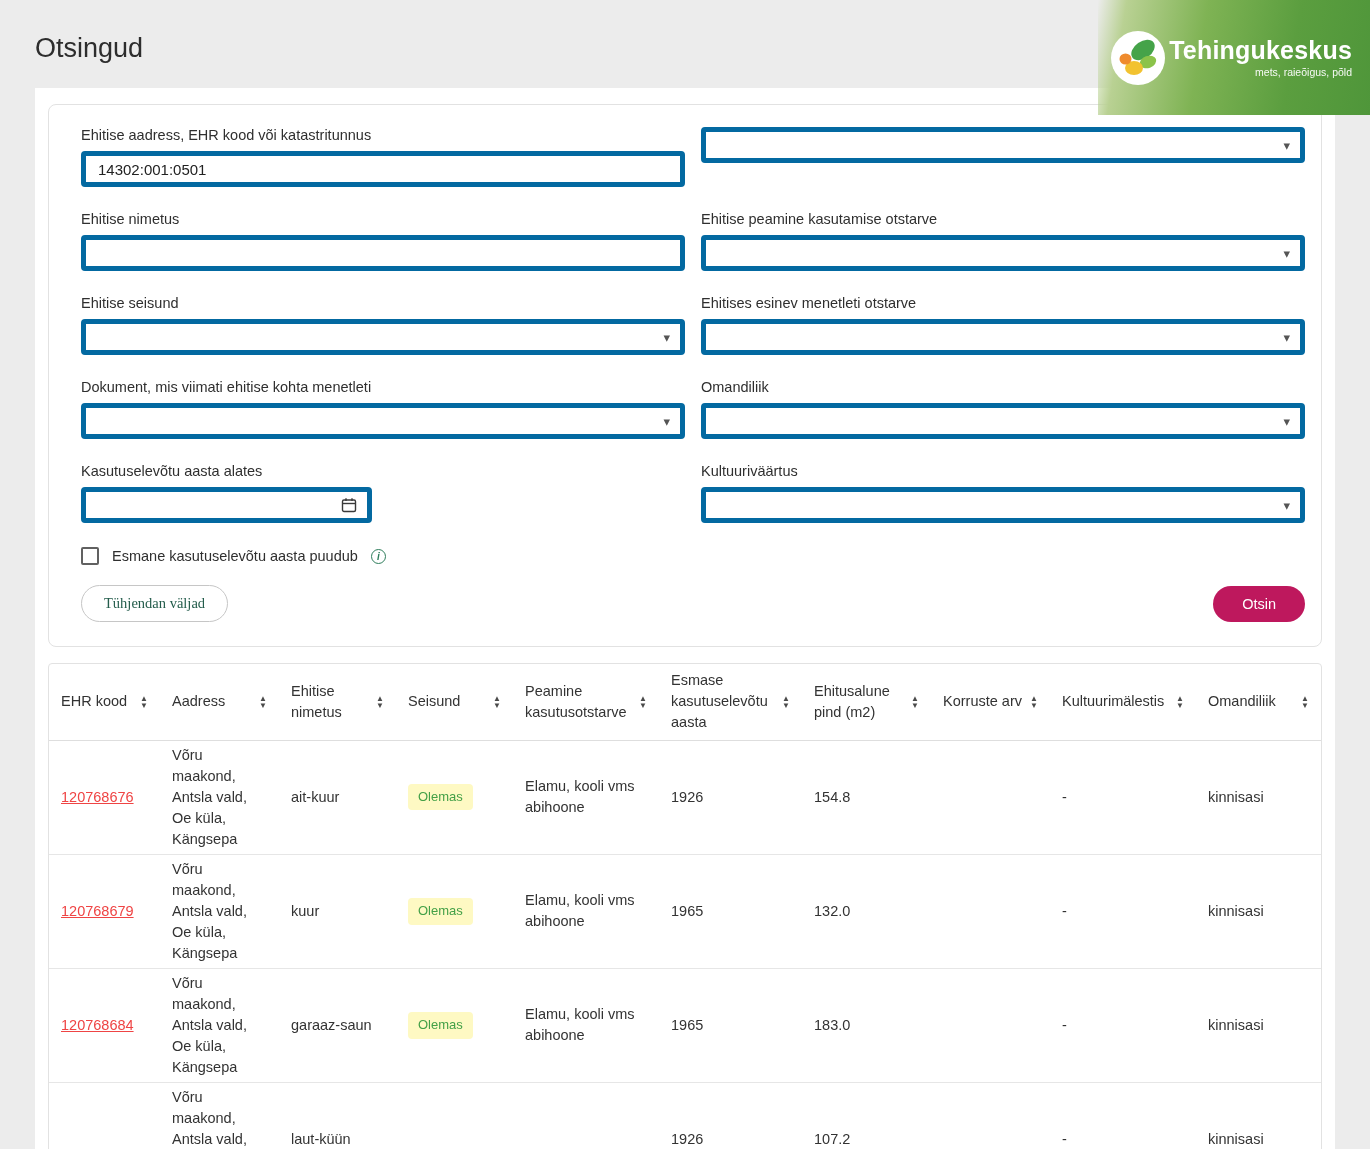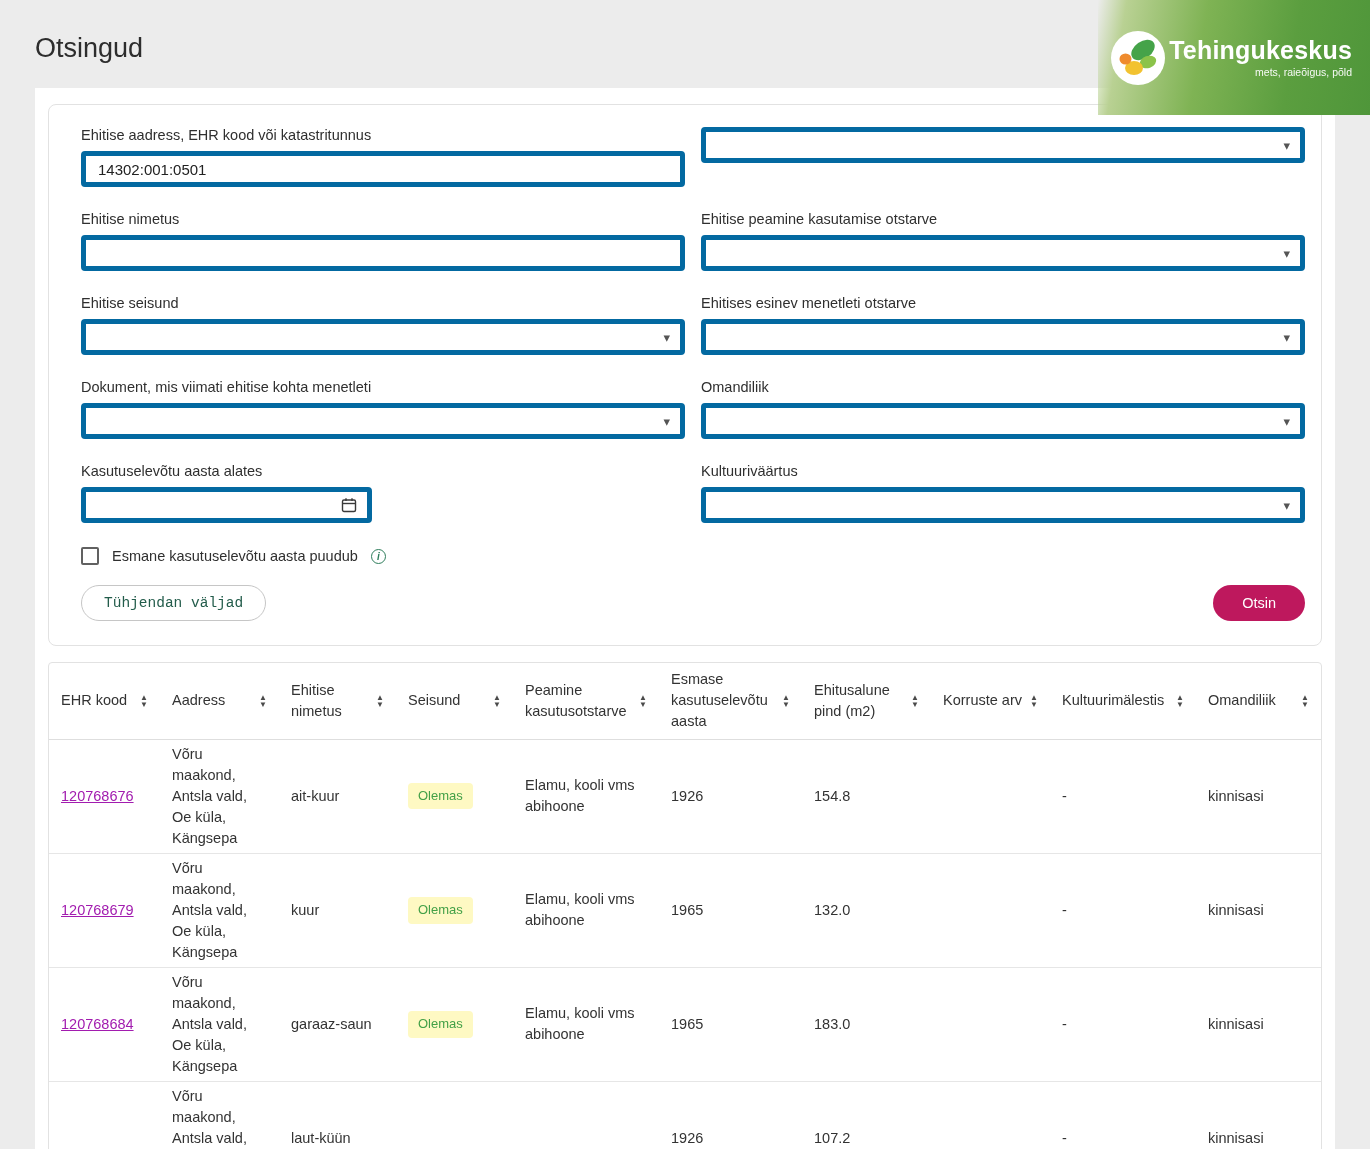--- a/index.html
+++ b/index.html
@@ -54,39 +54,39 @@
   .info-icon {
     width:15px; height:15px; border:1.5px solid #2e7d5b; border-radius:50%;
     color:#2e7d5b; font-size:10px; font-weight:bold; font-style:italic;
     display:inline-flex; align-items:center; justify-content:center; cursor:pointer;
   }
 
   .buttons-row { display:flex; justify-content:space-between; align-items:center; margin-top:20px; }
   .btn-outline {
     background:#fff; border:1px solid #c6c6c6; border-radius:19px;
     color:#235c4b; font-size:14.5px; padding:9px 22px; cursor:pointer;
-    font-family:Liberation Mono, monospace;
+    font-family:Liberation Serif, serif;
   }
   .btn-primary {
     background:#be185d; border:none; border-radius:19px;
     color:#fff; font-size:14.5px; padding:10px 29px; cursor:pointer;
     font-family:"Liberation Sans", sans-serif;
   }
 
   
   .table-card { border:1px solid #e2e2e2; border-radius:4px; margin-top:16px; overflow:hidden; }
   table { width:100%; border-collapse:collapse; table-layout:fixed; }
   th, td { text-align:left; font-size:14.5px; color:#333; padding:4px 12px; vertical-align:middle; line-height:1.45; }
   thead th { font-weight:400; height:76px; border-bottom:1px solid #dedede; }
   .th-inner { display:flex; align-items:center; justify-content:space-between; gap:4px; }
   .th-label { flex:1 1 auto; }
   .sort { display:flex; flex-direction:column; line-height:7px; font-size:8px; color:#4a4a4a; cursor:pointer; flex:0 0 auto; }
   tbody td { border-bottom:1px solid #e6e6e6; height:71px; }
   tbody tr:last-child td { border-bottom:1px solid #e0e0e0; }
-  .ehr-link { color:#a21caf; text-decoration:underline; cursor:pointer; }
+  .ehr-link { color:#ef4444; text-decoration:underline; cursor:pointer; }
   .badge {
     display:inline-block; background:#fef9c3; color:#43a047;
     font-size:13px; padding:4px 10px; border-radius:4px; white-space:nowrap;
   }
 </style>
 </head>
 <body>
 
 <div class="page">
 

